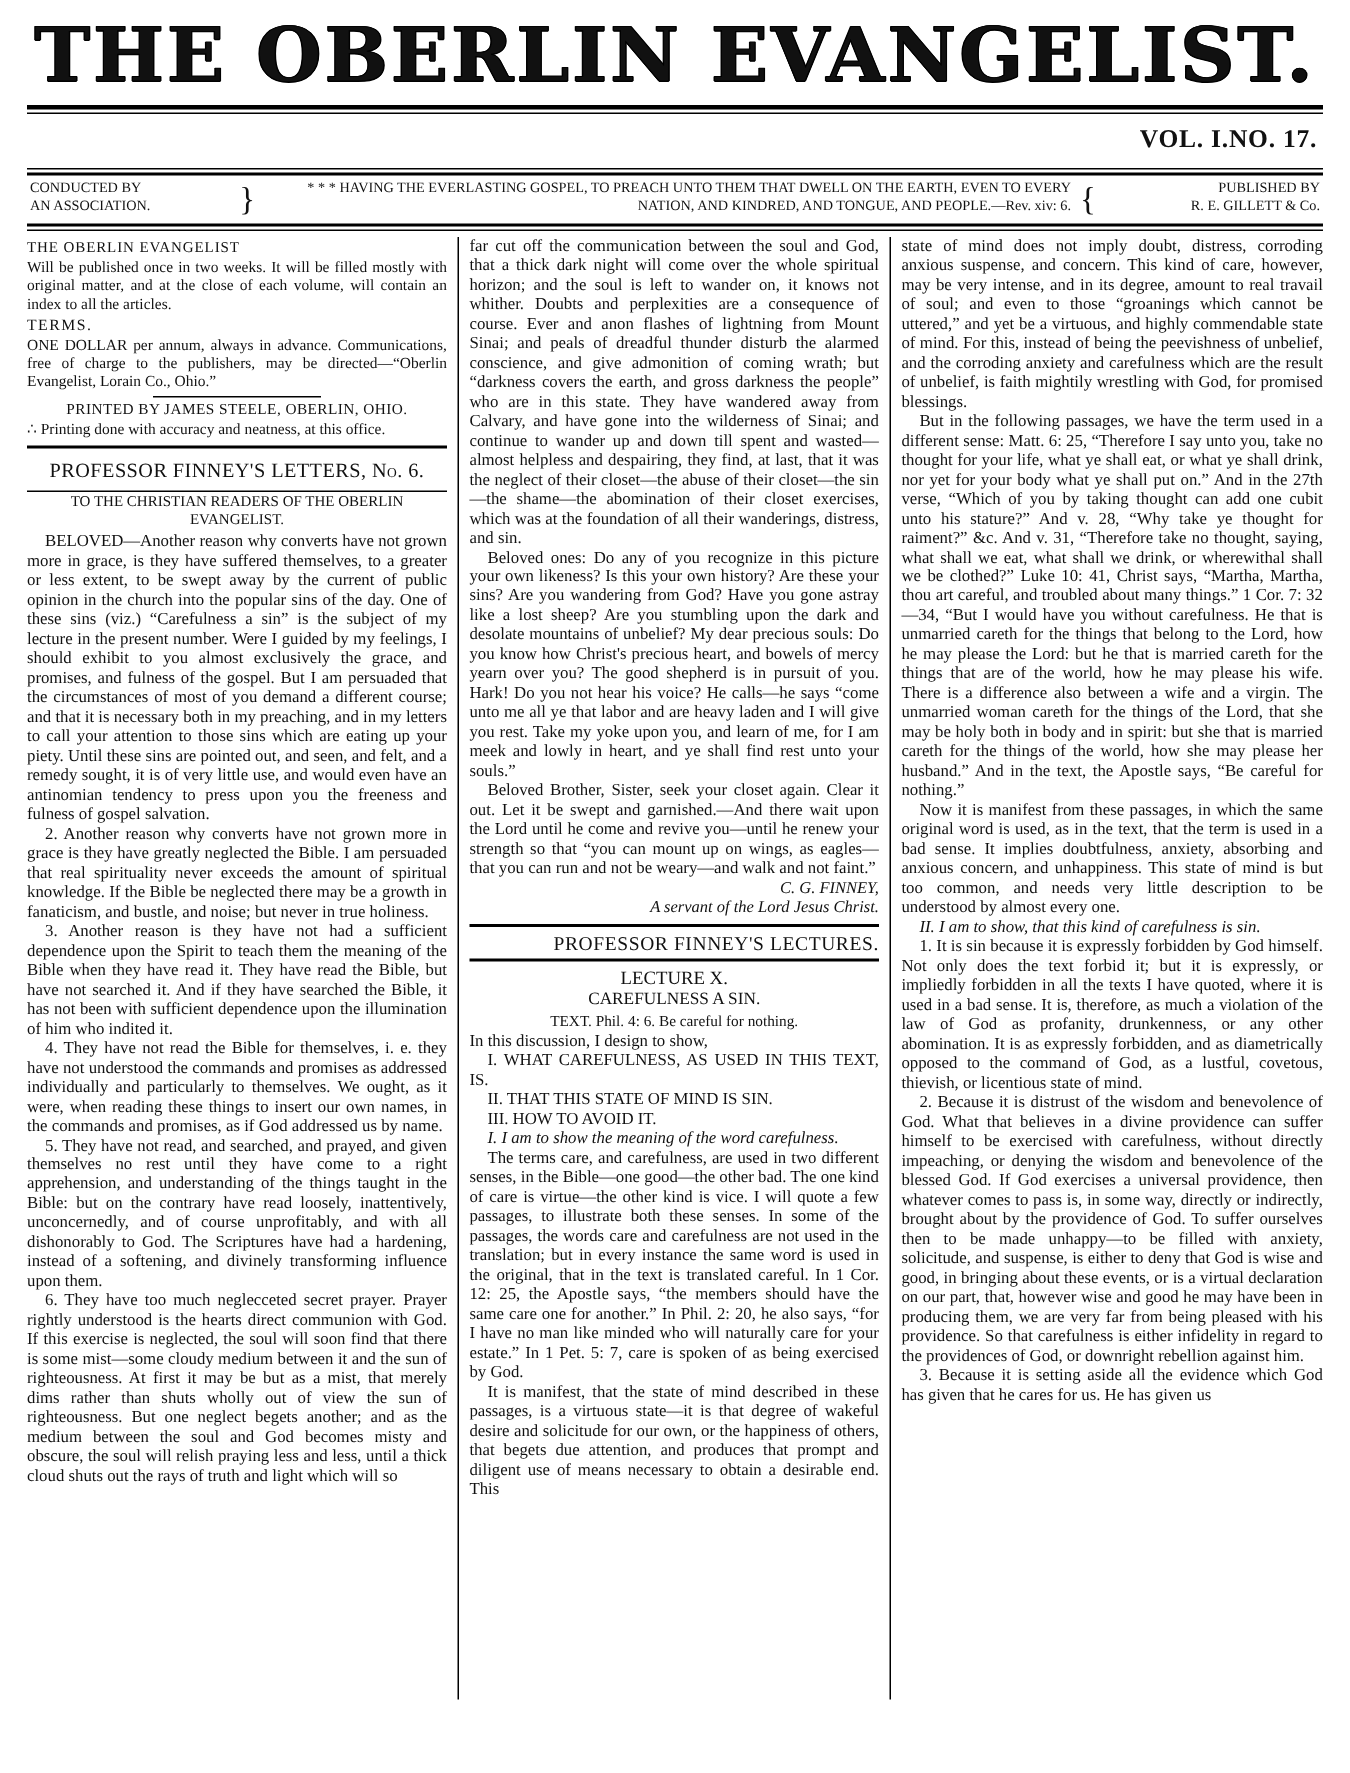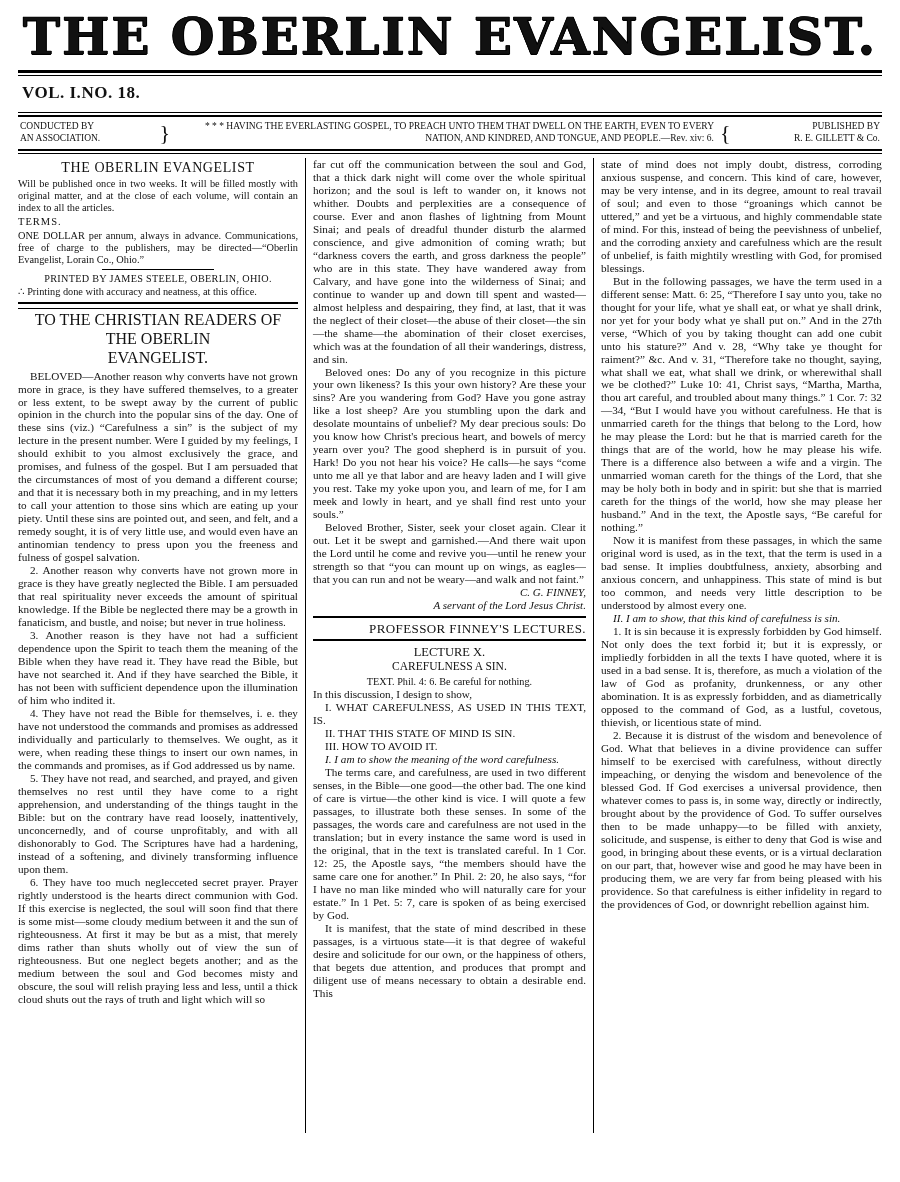--- a/index.html
+++ b/index.html
@@ -39,21 +39,21 @@
     margin: 2px 0 0 0;
   }
   .rule-thin {
     border-top: 1px solid #000;
     margin: 2px 0 0 0;
   }
   
   .volline {
     display: flex;
     align-items: baseline;
-    justify-content: flex-start;
+    justify-content: flex-end;
     font-size: 15px;
     padding: 7px 4px 7px 4px;
     font-family: "Liberation Serif", serif;
   }
   .volline .vol { font-weight: bold; font-size: 17px; letter-spacing: 0.5px;}
   .volline .place { font-size: 15px; letter-spacing: 1.2px; }
   .volline .no { font-weight: bold; font-size: 17px; letter-spacing: 0.5px;}
   
   .credits {
     display: flex;
@@ -98,22 +98,22 @@
   .col.c1 { padding-right: 7px; border-right: 1px solid #000; }
   .col.c2 { padding: 0 7px; border-right: 1px solid #000; }
   .col.c3 { padding-left: 7px; }
   .col p {
     margin: 0 0 0 0;
     text-indent: 12px;
     hyphens: auto;
   }
   .col p.noind { text-indent: 0; }
   .ttl {
-    text-align: center;
-    font-size: 14px;
+    text-align: left;
+    font-size: 10px;
     letter-spacing: 0.6px;
     margin: 2px 0 2px 0;
     font-variant: small-caps;
   }
   .cen-sm {
     text-align: center;
     font-size: 10.2px;
     line-height: 1.2;
   }
   .terms {
@@ -140,21 +140,21 @@
     border-bottom: 2px solid #000;
     margin: 4px 0 4px 0;
     padding: 3px 0;
     text-align: right;
     font-size: 13px;
     font-variant: small-caps;
     letter-spacing: 0.4px;
   }
   .sub-c {
     text-align: center;
-    font-size: 16px;
+    font-size: 10px;
     font-variant: small-caps;
     line-height: 1.2;
     margin: 1px 0 2px 0;
   }
   .lechead {
     text-align: center;
     font-size: 12.5px;
     font-variant: small-caps;
     margin: 2px 0 1px 0;
   }
@@ -194,21 +194,21 @@
 <body>
 
 <div class="page">
 
   <div class="masthead">THE OBERLIN EVANGELIST.</div>
   <div class="rule-thick"></div>
   <div class="rule-thin"></div>
 
   <div class="volline">
     <div class="vol">VOL. I.</div>
-    <div class="no">NO. 18.</div>
+    <div class="no">NO. 17.</div>
   </div>
 
   <div class="rule-thin"></div>
   <div style="border-top:2px solid #000;margin-top:2px;"></div>
 
   <div class="credits">
     <div class="left">
       <div class="txt">
         <div>CONDUCTED BY</div>
         <div>AN ASSOCIATION.</div>
@@ -236,20 +236,21 @@
     <div class="col c1">
       <div class="ttl">THE OBERLIN EVANGELIST</div>
       <div class="blurb">Will be published once in two weeks.  It will be filled mostly with original matter, and at the close of each volume, will contain an index to all the articles.</div>
       <div class="terms">TERMS.</div>
       <div class="blurb">ONE DOLLAR per annum, always in advance.  Communications, free of charge to the publishers, may be directed—“Oberlin Evangelist, Lorain Co., Ohio.”</div>
       <div class="hr-short"></div>
       <div class="byline-small">PRINTED BY JAMES STEELE, OBERLIN, OHIO.</div>
       <div class="blurb" style="text-align:left;">∴ Printing done with accuracy and neatness, at this office.</div>
       <div class="hr-full2"></div>
 
+      <div class="sechead">PROFESSOR FINNEY'S LETTERS, No. 6.</div>
       <div class="rule-thin"></div>
 
       <div class="sub-c">TO THE CHRISTIAN READERS OF THE OBERLIN</div>
       <div class="sub-c" style="margin-top:-2px;">EVANGELIST.</div>
 
       <p>BELOVED—Another reason why converts have not grown more in grace, is they have suffered themselves, to a greater or less extent, to be swept away by the current of public opinion in the church into the popular sins of the day.  One of these sins (viz.) “Carefulness a sin” is the subject of my lecture in the present number.  Were I guided by my feelings, I should exhibit to you almost exclusively the grace, and promises, and fulness of the gospel.  But I am persuaded that the circumstances of most of you demand a different course; and that it is necessary both in my preaching, and in my letters to call your attention to those sins which are eating up your piety.  Until these sins are pointed out, and seen, and felt, and a remedy sought, it is of very little use, and would even have an antinomian tendency to press upon you the freeness and fulness of gospel salvation.</p>
       <p>2. Another reason why converts have not grown more in grace is they have greatly neglected the Bible.  I am persuaded that real spirituality never exceeds the amount of spiritual knowledge.  If the Bible be neglected there may be a growth in fanaticism, and bustle, and noise; but never in true holiness.</p>
       <p>3. Another reason is they have not had a sufficient dependence upon the Spirit to teach them the meaning of the Bible when they have read it.  They have read the Bible, but have not searched it.  And if they have searched the Bible, it has not been with sufficient dependence upon the illumination of him who indited it.</p>
       <p>4. They have not read the Bible for themselves, i. e. they have not understood the commands and promises as addressed individually and particularly to themselves.  We ought, as it were, when reading these things to insert our own names, in the commands and promises, as if God addressed us by name.</p>
       <p>5. They have not read, and searched, and prayed, and given themselves no rest until they have come to a right apprehension, and understanding of the things taught in the Bible: but on the contrary have read loosely, inattentively, unconcernedly, and of course unprofitably, and with all dishonorably to God.  The Scriptures have had a hardening, instead of a softening, and divinely transforming influence upon them.</p>
@@ -277,16 +278,17 @@
       <p>It is manifest, that the state of mind described in these passages, is a virtuous state—it is that degree of wakeful desire and solicitude for our own, or the happiness of others, that begets due attention, and produces that prompt and diligent use of means necessary to obtain a desirable end.  This</p>
     </div>
 
     <div class="col c3">
       <p class="noind">state of mind does not imply doubt, distress, corroding anxious suspense, and concern.  This kind of care, however, may be very intense, and in its degree, amount to real travail of soul; and even to those “groanings which cannot be uttered,” and yet be a virtuous, and highly commendable state of mind.  For this, instead of being the peevishness of unbelief, and the corroding anxiety and carefulness which are the result of unbelief, is faith mightily wrestling with God, for promised blessings.</p>
       <p>But in the following passages, we have the term used in a different sense:  Matt. 6: 25, “Therefore I say unto you, take no thought for your life, what ye shall eat, or what ye shall drink, nor yet for your body what ye shall put on.”  And in the 27th verse, “Which of you by taking thought can add one cubit unto his stature?”  And v. 28, “Why take ye thought for raiment?” &amp;c.  And v. 31, “Therefore take no thought, saying, what shall we eat, what shall we drink, or wherewithal shall we be clothed?”  Luke 10: 41, Christ says, “Martha, Martha, thou art careful, and troubled about many things.”  1 Cor. 7: 32—34, “But I would have you without carefulness.  He that is unmarried careth for the things that belong to the Lord, how he may please the Lord: but he that is married careth for the things that are of the world, how he may please his wife.  There is a difference also between a wife and a virgin.  The unmarried woman careth for the things of the Lord, that she may be holy both in body and in spirit: but she that is married careth for the things of the world, how she may please her husband.”  And in the text, the Apostle says, “Be careful for nothing.”</p>
       <p>Now it is manifest from these passages, in which the same original word is used, as in the text, that the term is used in a bad sense.  It implies doubtfulness, anxiety, absorbing and anxious concern, and unhappiness.  This state of mind is but too common, and needs very little description to be understood by almost every one.</p>
       <p class="it">II.  I am to show, that this kind of carefulness is sin.</p>
       <p>1. It is sin because it is expressly forbidden by God himself.  Not only does the text forbid it; but it is expressly, or impliedly forbidden in all the texts I have quoted, where it is used in a bad sense.  It is, therefore, as much a violation of the law of God as profanity, drunkenness, or any other abomination.  It is as expressly forbidden, and as diametrically opposed to the command of God, as a lustful, covetous, thievish, or licentious state of mind.</p>
       <p>2. Because it is distrust of the wisdom and benevolence of God.  What that believes in a divine providence can suffer himself to be exercised with carefulness, without directly impeaching, or denying the wisdom and benevolence of the blessed God.  If God exercises a universal providence, then whatever comes to pass is, in some way, directly or indirectly, brought about by the providence of God.  To suffer ourselves then to be made unhappy—to be filled with anxiety, solicitude, and suspense, is either to deny that God is wise and good, in bringing about these events, or is a virtual declaration on our part, that, however wise and good he may have been in producing them, we are very far from being pleased with his providence.  So that carefulness is either infidelity in regard to the providences of God, or downright rebellion against him.</p>
+      <p>3. Because it is setting aside all the evidence which God has given that he cares for us.  He has given us</p>
     </div>
 
   </div>
 </div>
 
 </body></html>

